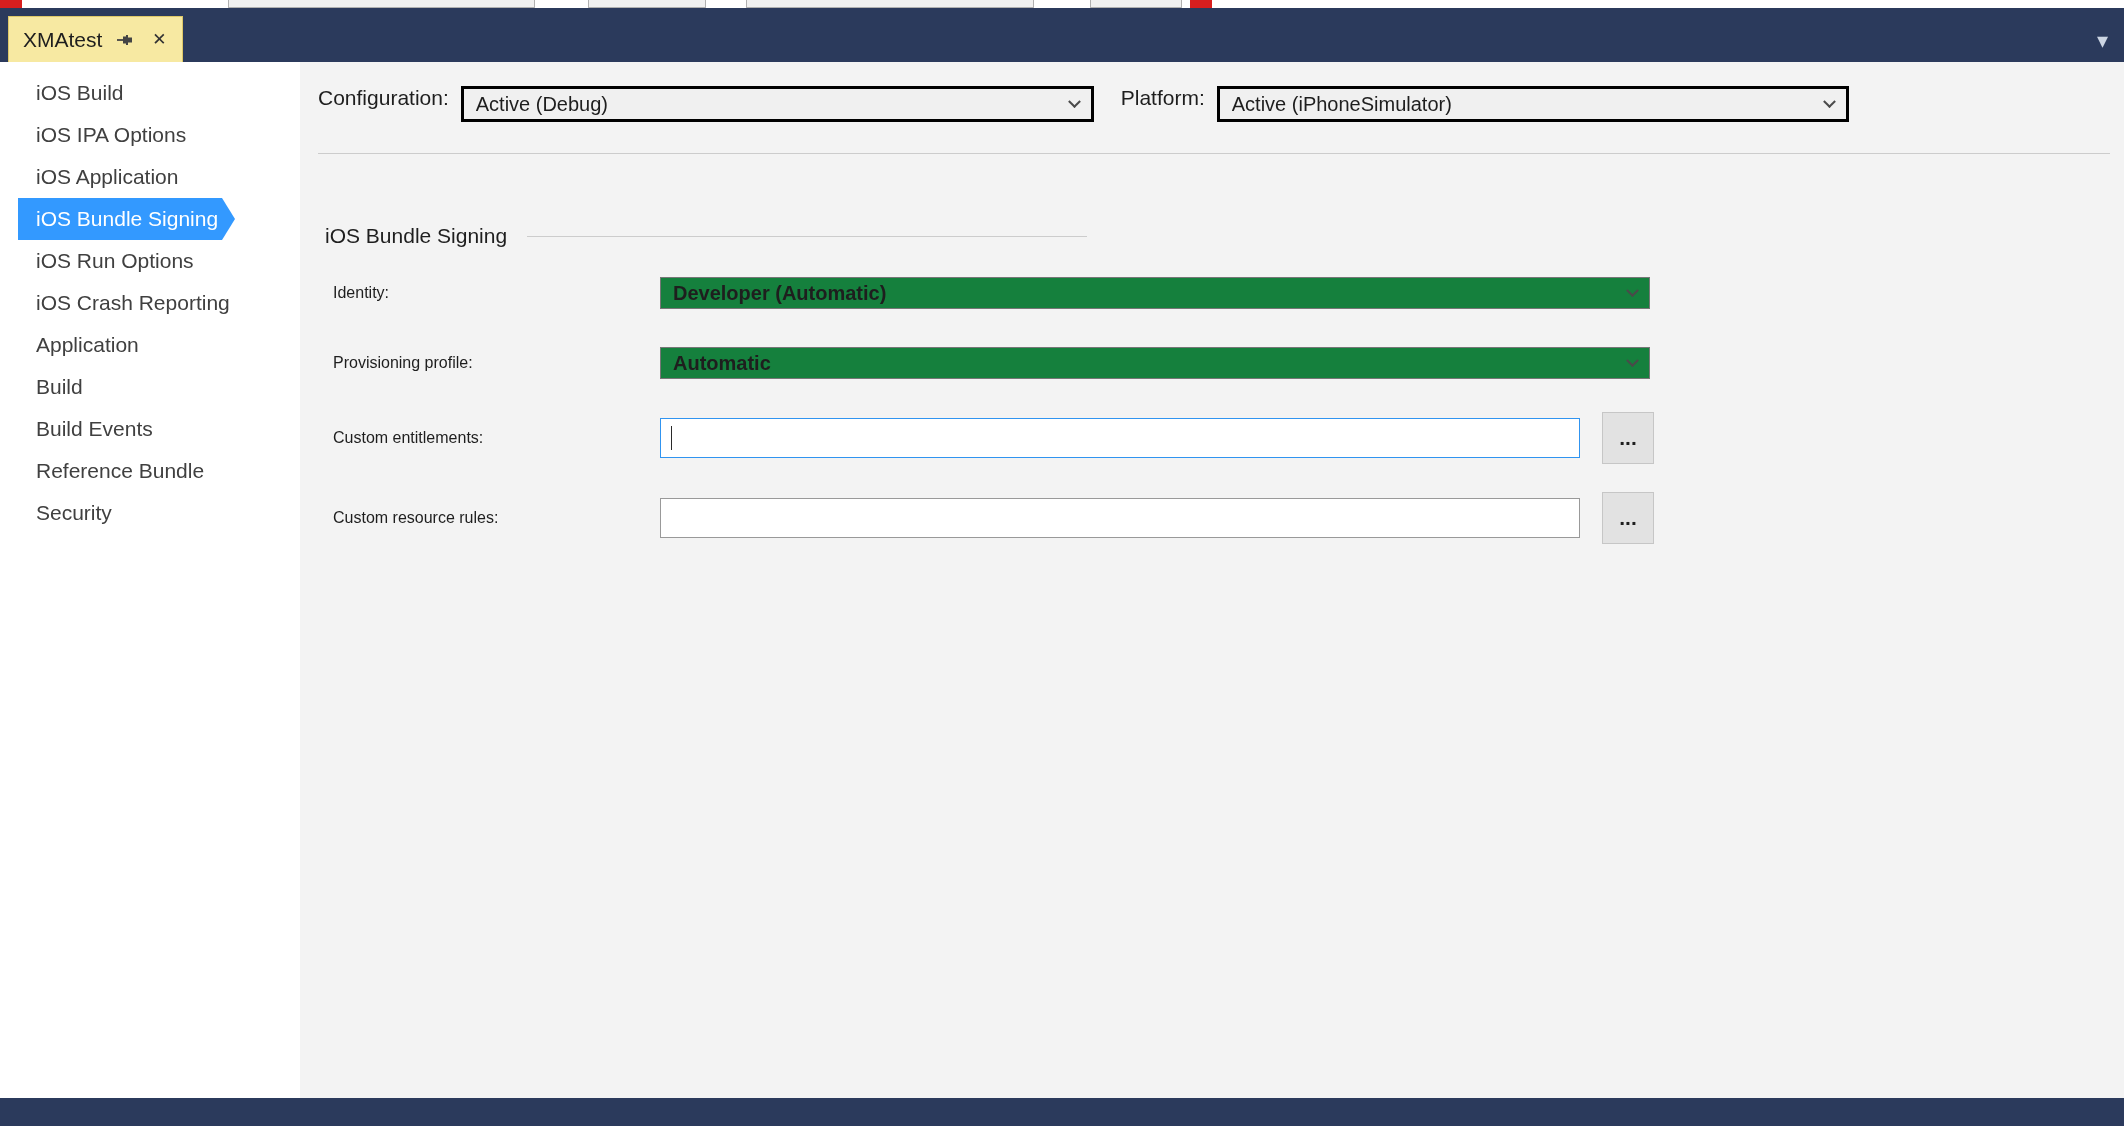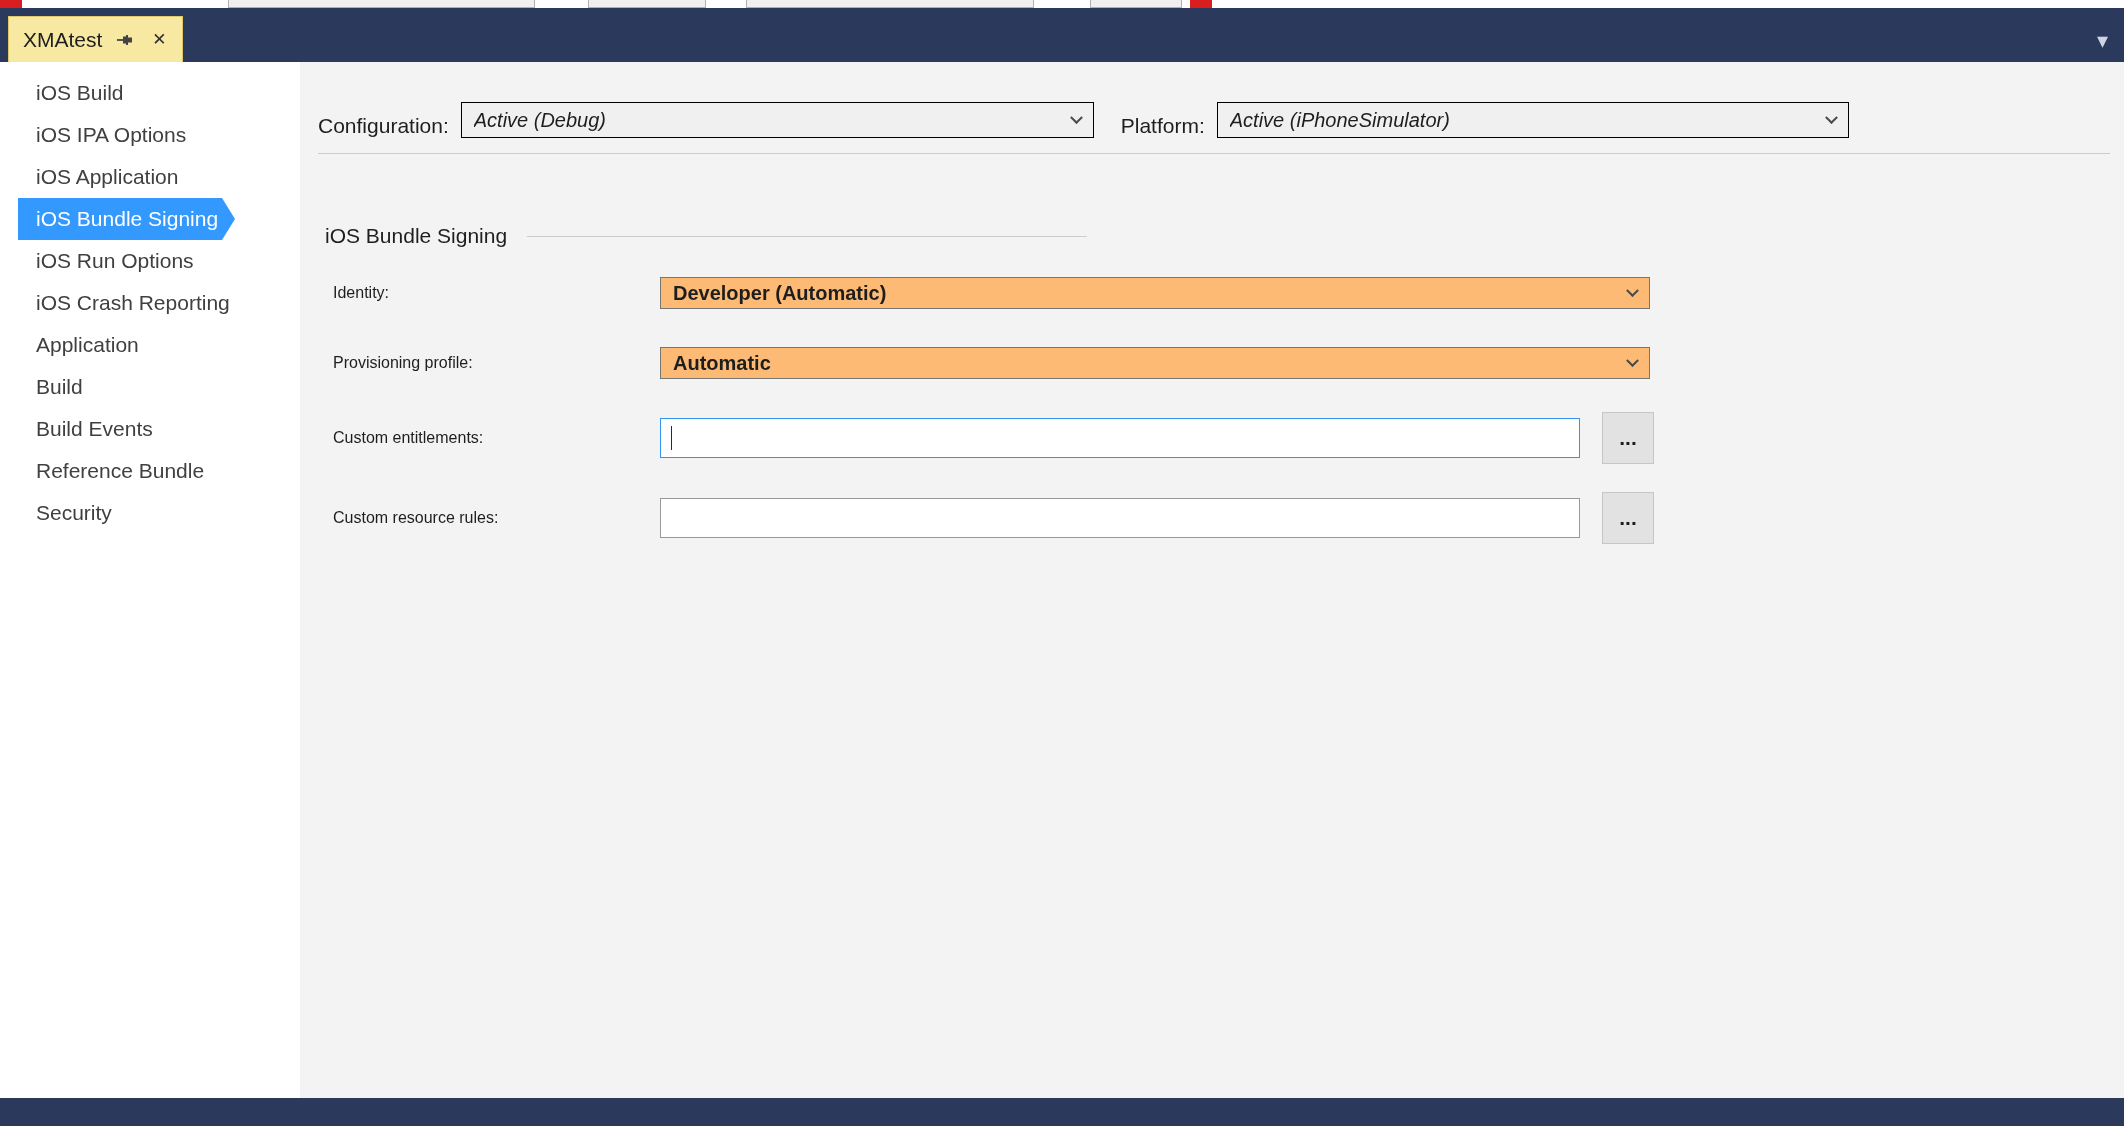--- a/index.html
+++ b/index.html
@@ -30,27 +30,27 @@
   .sb-item { position:relative; margin-left:18px; width:204px; height:42px; line-height:42px;
              padding-left:18px; font-size:21px; color:#404040; white-space:nowrap; cursor:pointer; }
   .sb-item.selected { background:#3399ff; color:#ffffff; }
   .sb-item.selected::after { content:""; position:absolute; right:-13px; top:0; width:0; height:0;
              border-top:21px solid transparent; border-bottom:21px solid transparent;
              border-left:13px solid #3399ff; }
 
   
   .main { flex:1; padding-left:18px; }
 
-  .config-row { display:flex; align-items:flex-end; margin-top:24px; height:52px; }
+  .config-row { display:flex; align-items:flex-start; margin-top:24px; height:52px; }
   .cfg-label { font-size:21px; margin-right:12px; white-space:nowrap; }
   .plat-label { margin-left:27px; }
 
-  .dd { display:flex; align-items:center; padding:0 12px; cursor:pointer; background:#fdba74;
+  .dd { display:flex; align-items:center; padding:0 12px; cursor:pointer; background:#15803d;
         border:1px solid #8f8f8f; }
-  .dd.gray { background:#f0f0f0; border:1px solid #000000; height:36px;font-style:italic; }
+  .dd.gray { background:#f0f0f0; border:3px solid #000000; height:36px; }
   .dd.white { height:32px; border:1px solid #767676; }
   .dd-w1 { width:633px; }
   .dd-w2 { width:632px; }
   .dd-w3 { width:990px; }
   .dd-value { font-size:20px; white-space:nowrap; overflow:hidden; }
   .bold { font-weight:bold; }
   .chev { margin-left:auto; width:9px; height:9px; border-right:2px solid #4a4a4a;
           border-bottom:2px solid #4a4a4a; transform:rotate(45deg) translate(-2px,-2px); flex:0 0 auto; }
 
   .top-sep { height:1px; background:#cccccc; margin-top:15px; margin-right:14px; }

